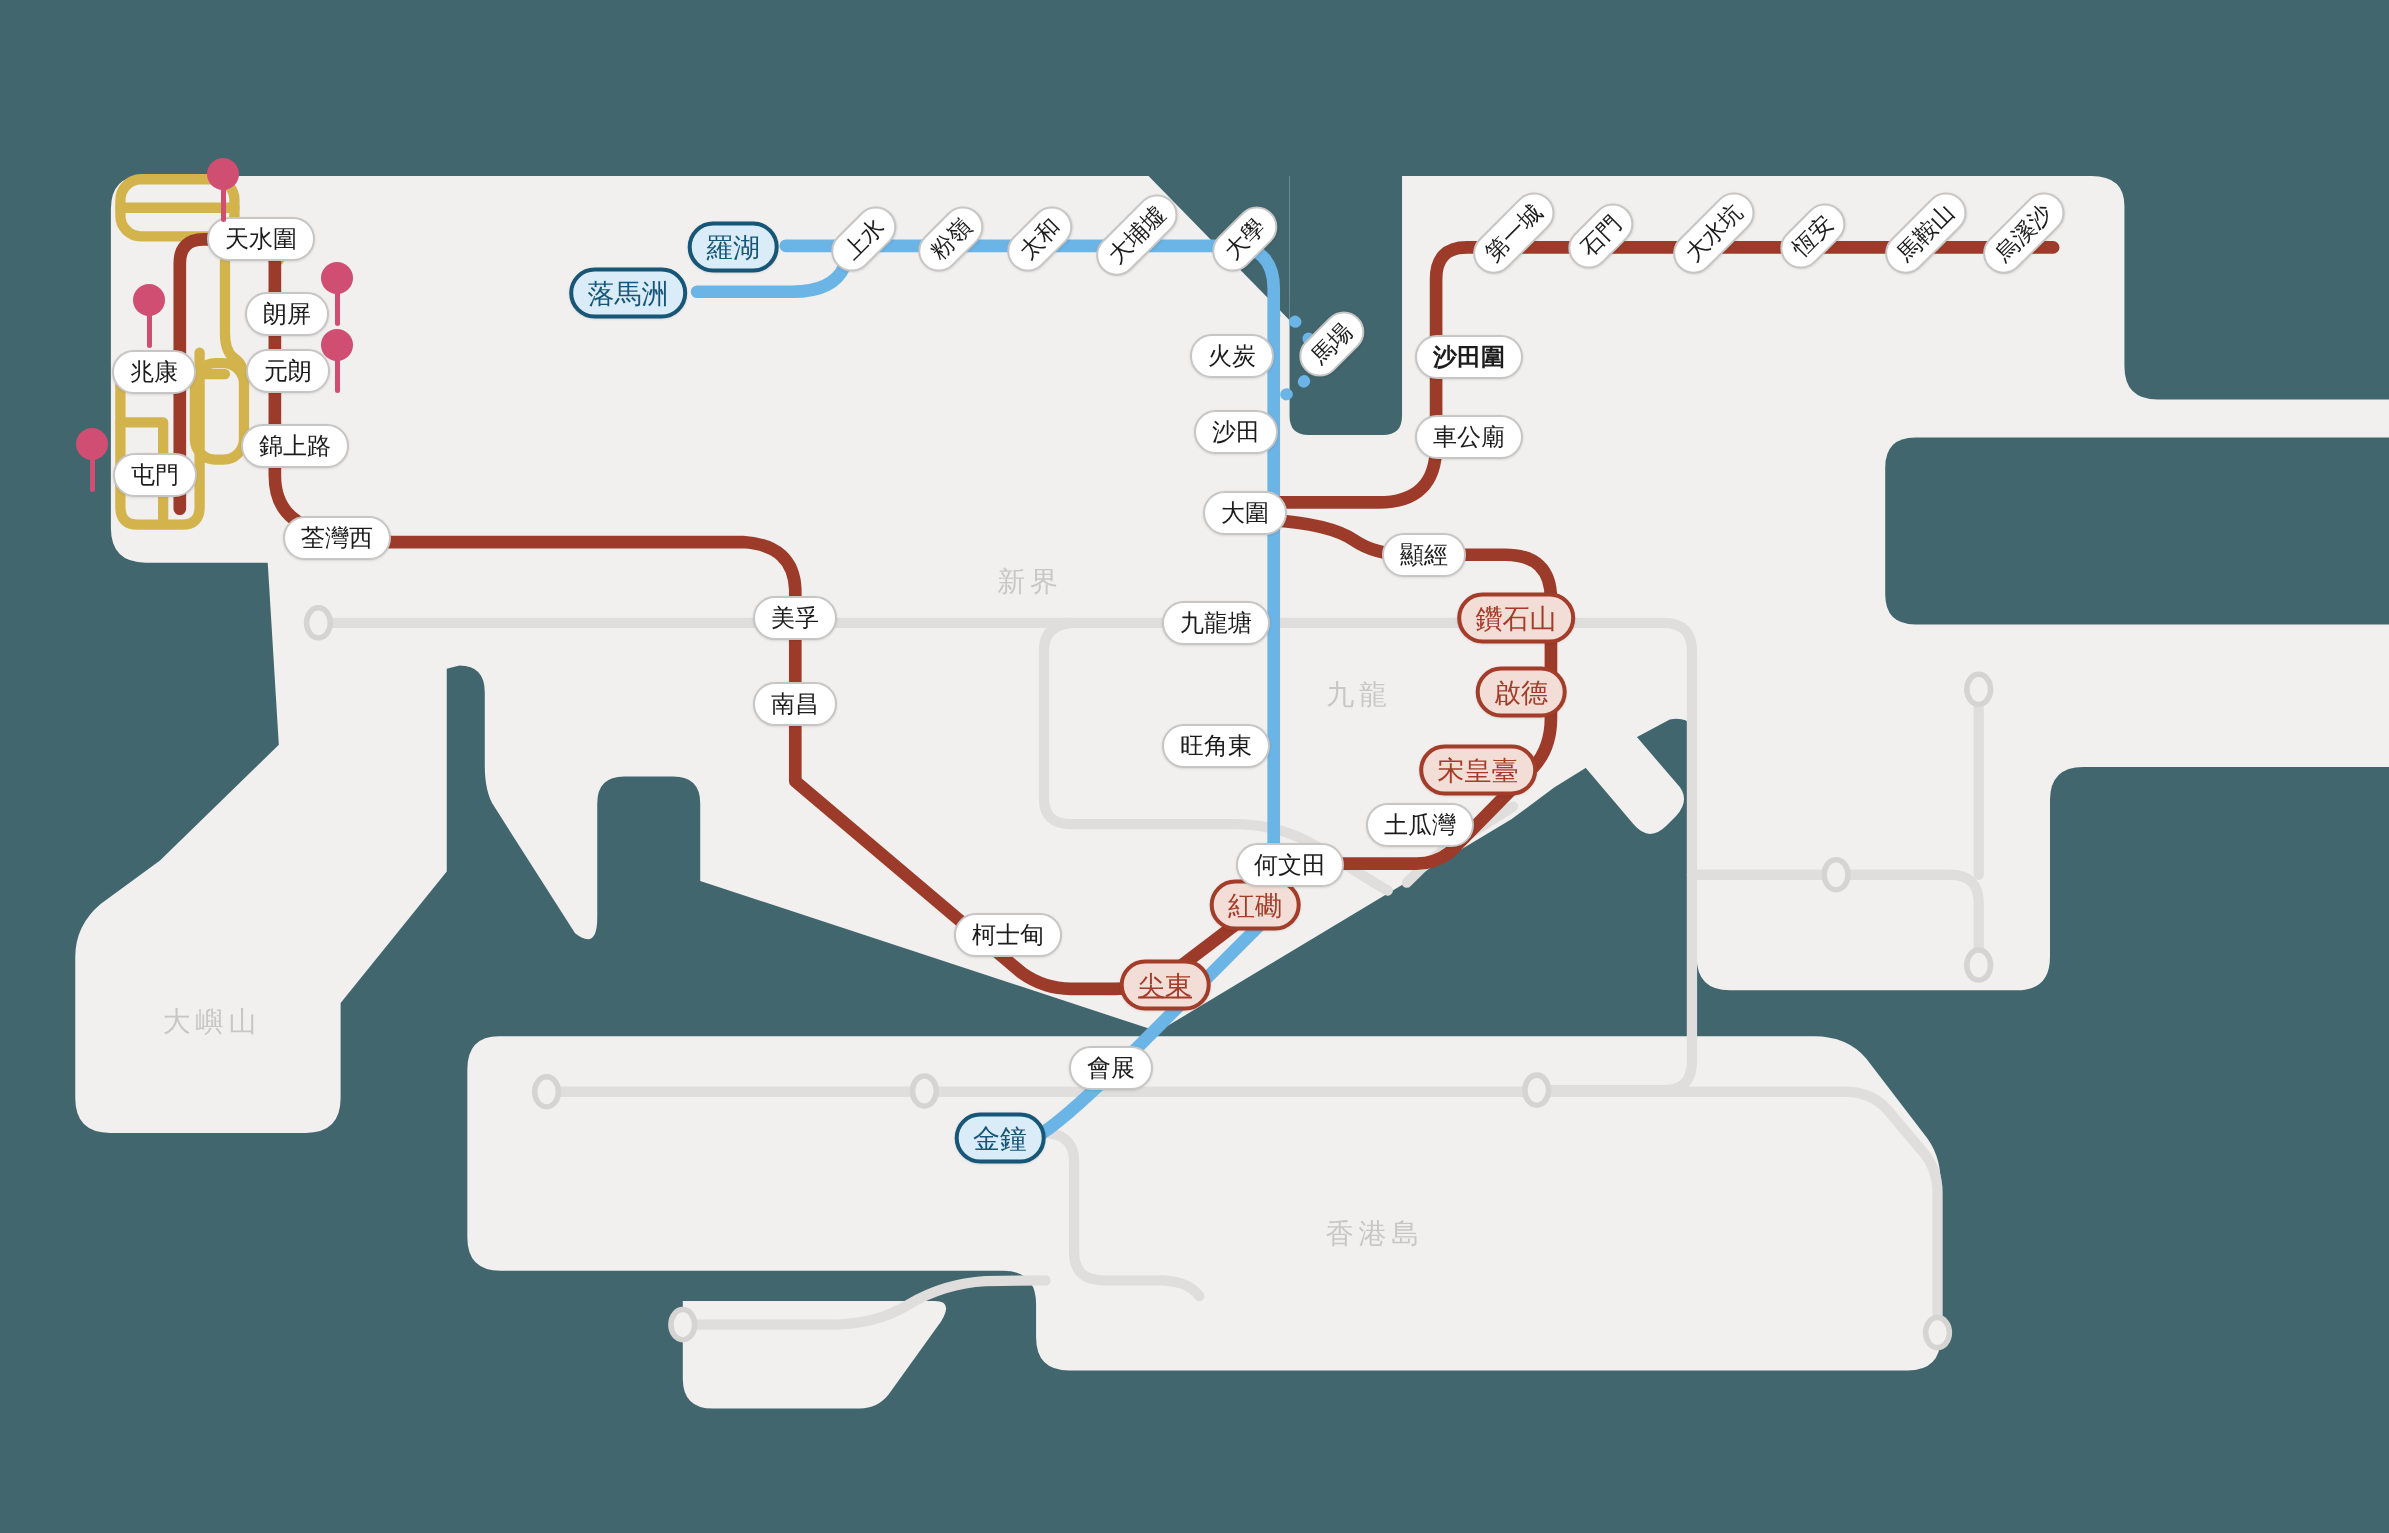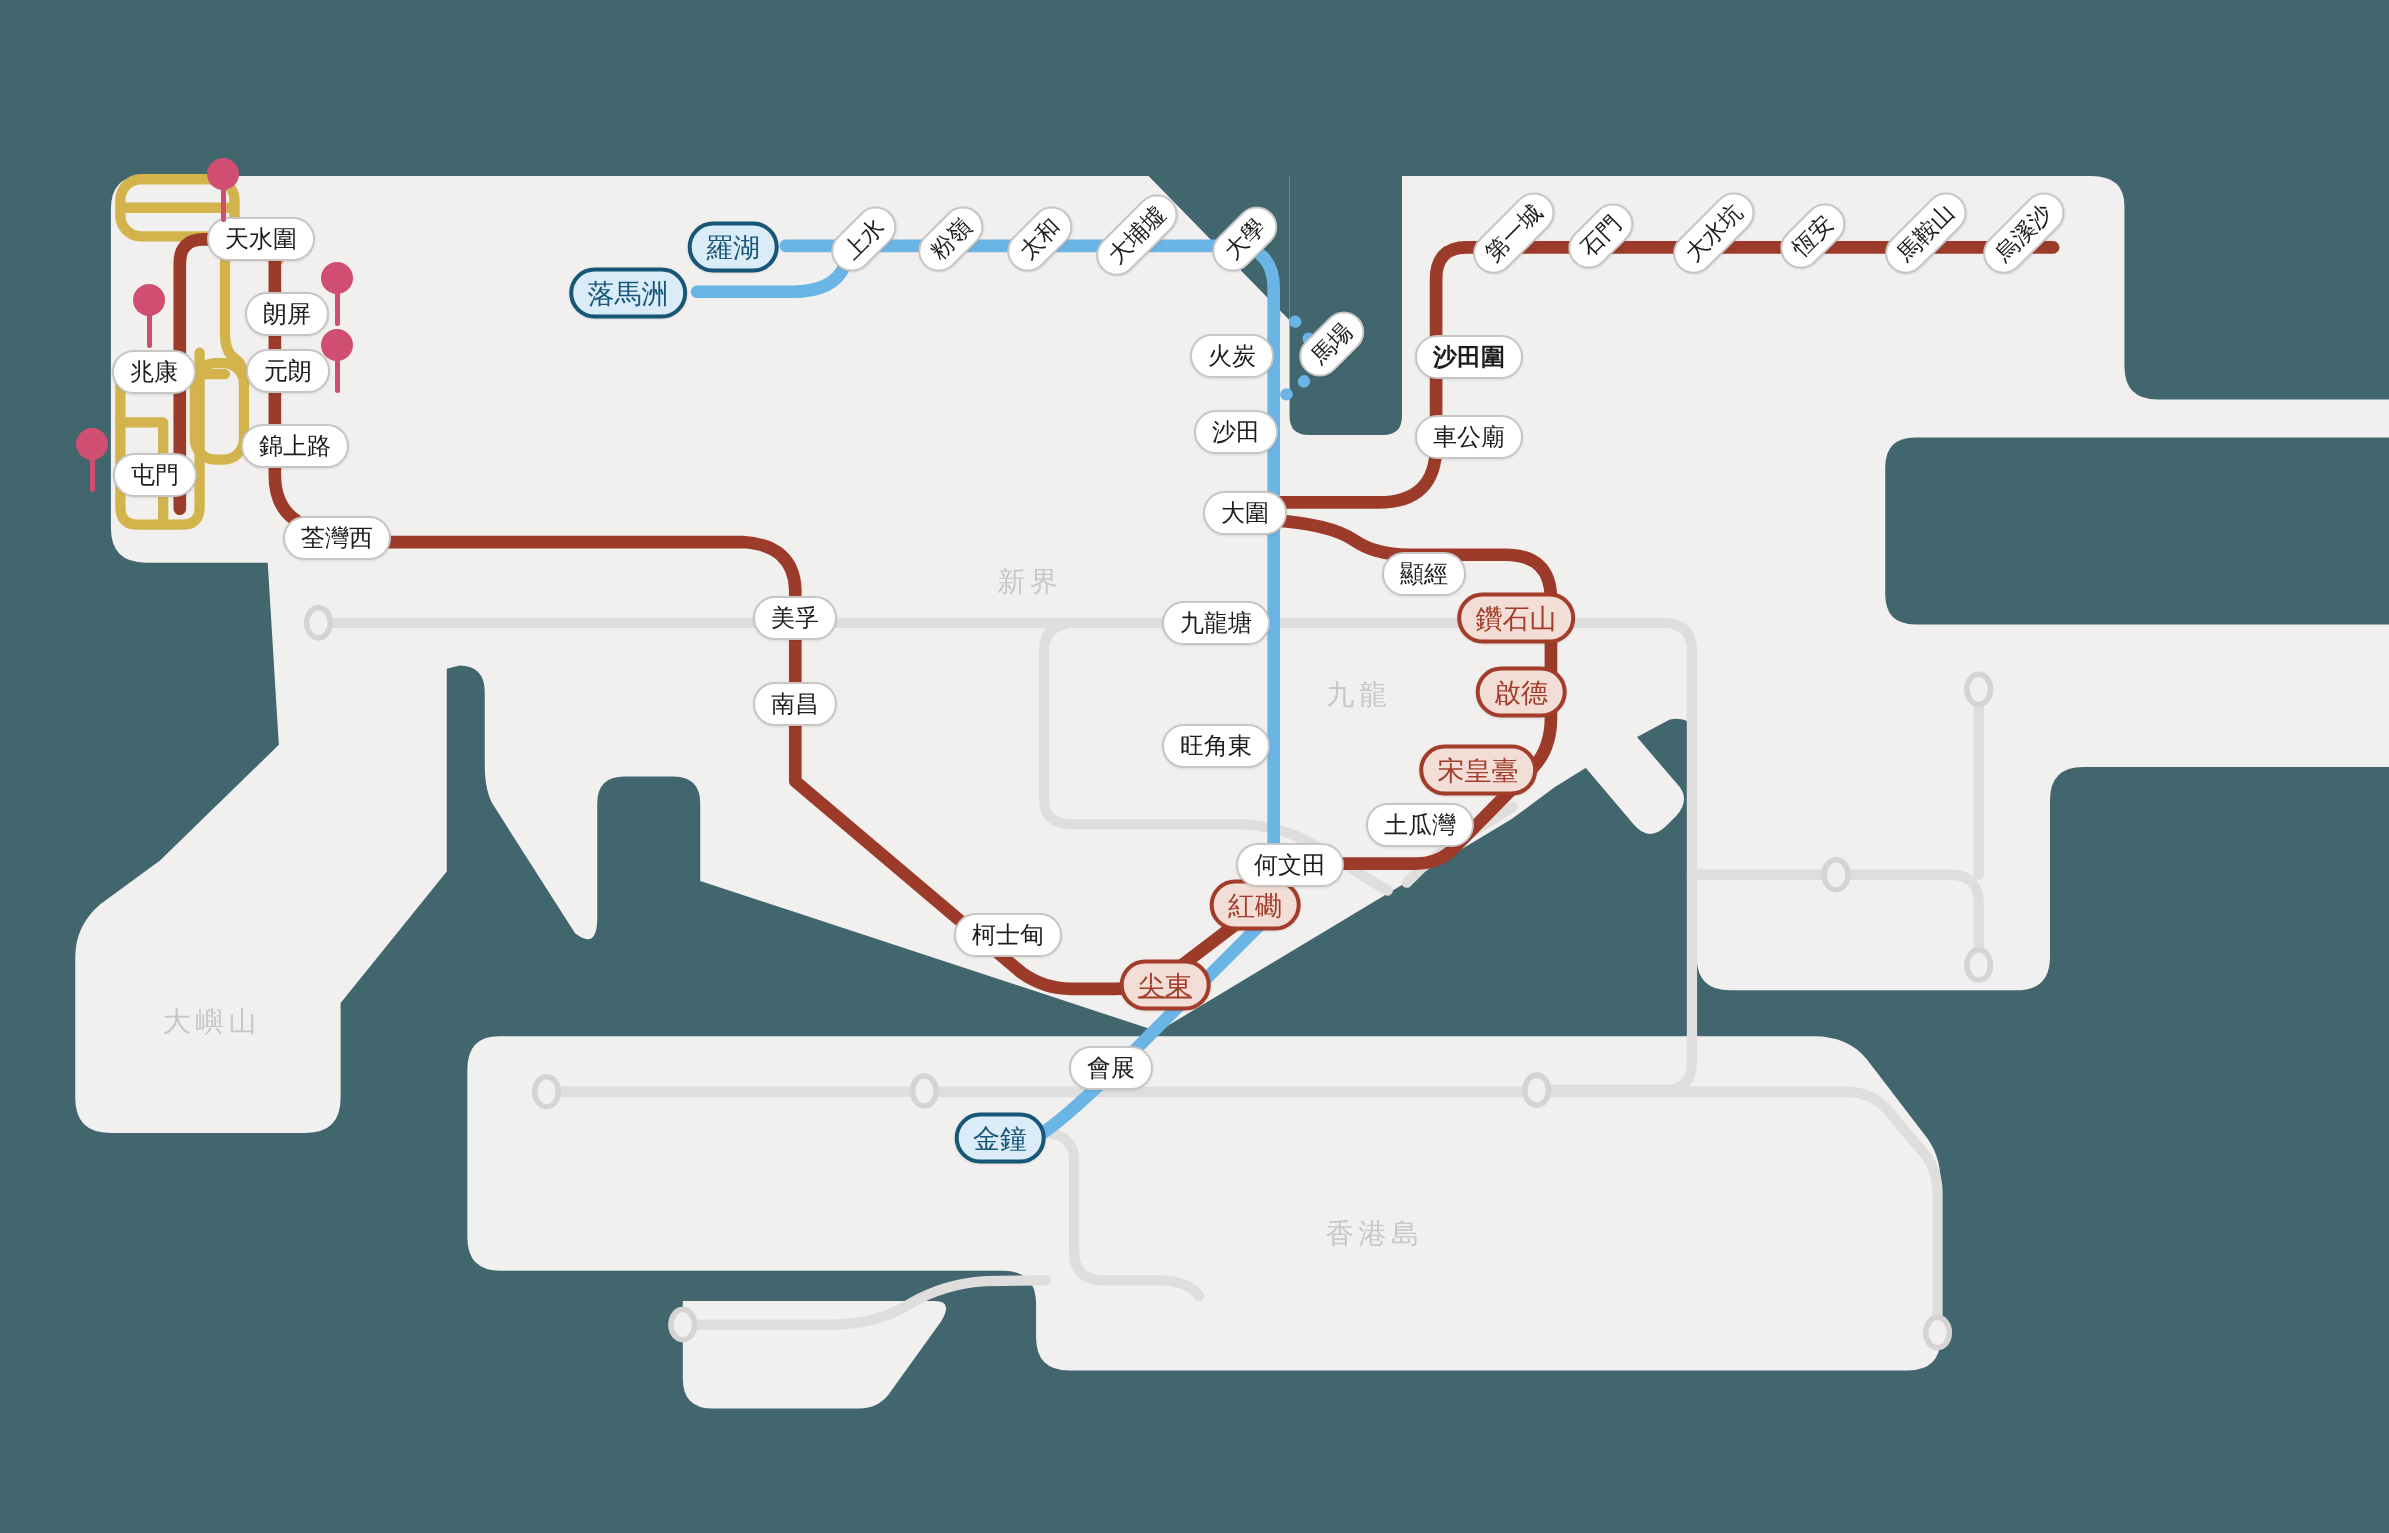--- a/index.html
+++ b/index.html
@@ -138,21 +138,21 @@
       <div class="st n" style="left: 337px; top: 538px;">荃灣西</div>
       <div class="st n" style="left: 795px; top: 618px;">美孚</div>
       <div class="st n" style="left: 795px; top: 704px;">南昌</div>
       <div class="st n" style="left: 1008px; top: 935px;">柯士甸</div>
       <div class="st hp" style="left: 1165px; top: 985px; text-decoration: underline;">尖東</div>
       <div class="st n" style="left: 1290px; top: 865px;">何文田</div>
       <div class="st n" style="left: 1420px; top: 825px;">土瓜灣</div>
       <div class="st hp" style="left: 1478px; top: 770px;">宋皇臺</div>
       <div class="st hp" style="left: 1521px; top: 692px;">啟德</div>
       <div class="st hp" style="left: 1516px; top: 618px;">鑽石山</div>
-      <div class="st n" style="left: 1424px; top: 555px; margin-top: 19px;">顯經</div>
+      <div class="st n" style="left: 1424px; top: 555px;">顯經</div>
       <div class="st n" style="left: 1469px; top: 437px;">車公廟</div>
       <div class="st n" style="left: 1469px; top: 357px; font-weight: bold;">沙田圍</div>
       <div class="st d" style="left: 1514px; top: 233px;">第一城</div>
       <div class="st d" style="left: 1601px; top: 236px;">石門</div>
       <div class="st d" style="left: 1714px; top: 233px;">大水坑</div>
       <div class="st d" style="left: 1813px; top: 236px;">恆安</div>
       <div class="st d" style="left: 1926px; top: 233px;">馬鞍山</div>
       <div class="st d" style="left: 2024px; top: 233px;">烏溪沙</div>
       <div class="pin" style="left: 223px; top: 174px;">
         <div class="stem"></div>

